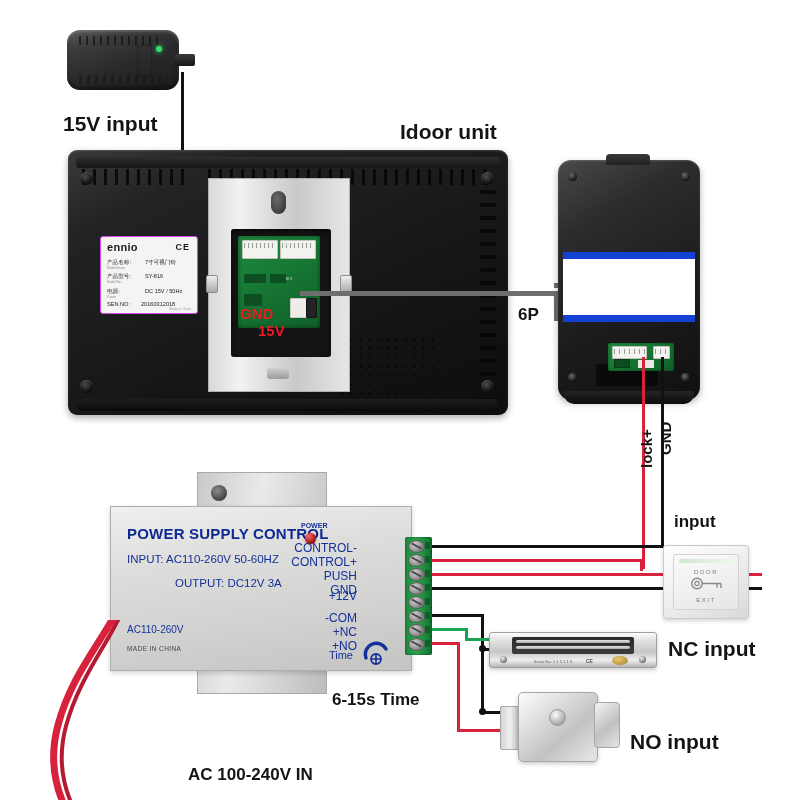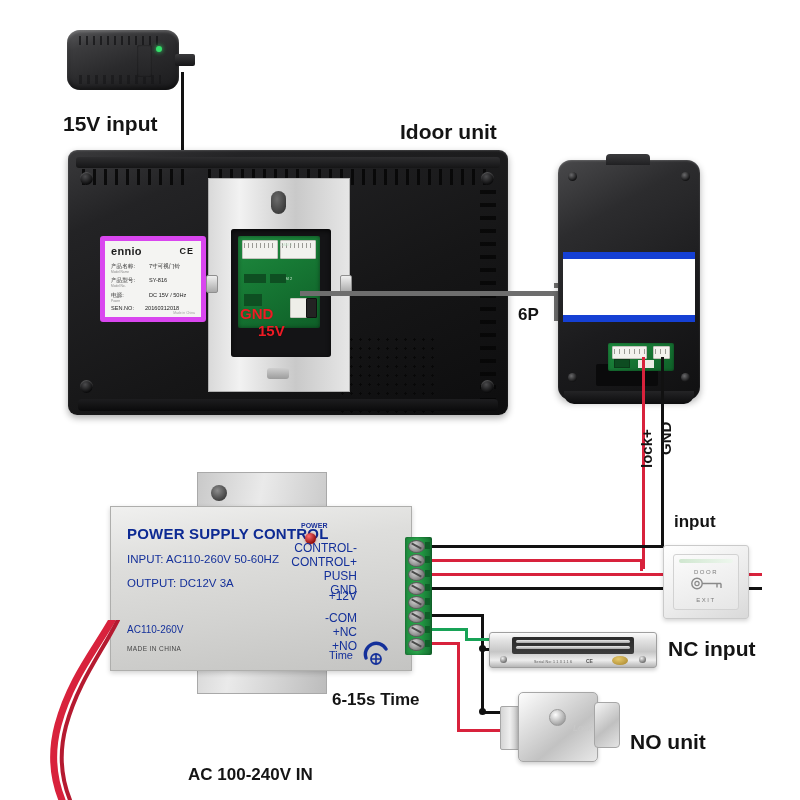--- a/index.html
+++ b/index.html
@@ -49,21 +49,21 @@
     background:radial-gradient(circle at 40% 35%,#4b4b4d,#0b0b0c 70%);
     box-shadow:inset 0 1px 1px rgba(255,255,255,.2);}
   .indoor .speaker{position:absolute;left:270px;top:185px;width:98px;height:80px;
     background-image:radial-gradient(#060606 1.1px, transparent 1.3px);
     background-size:9px 9px;opacity:.85;}
   .indoor .botbar{position:absolute;left:10px;bottom:4px;right:10px;height:12px;border-radius:4px;
     background:linear-gradient(180deg,#1d1d1f,#0a0a0b);}
 
   
   .plabel{position:absolute;left:100px;top:236px;width:96px;height:76px;border-radius:3px;
-    background:#f4f4f2;border:5px solid #d946ef;color:#1a1a1a;
+    background:#f4f4f2;border:1px solid #d946ef;color:#1a1a1a;
     font-family:"Liberation Sans",sans-serif;overflow:hidden;}
   .plabel .brand{position:absolute;left:6px;top:4px;font-size:11px;font-weight:bold;
     letter-spacing:.3px;color:#1c1c1c;}
   .plabel .ce{position:absolute;right:7px;top:5px;font-size:9px;font-weight:bold;letter-spacing:1px;}
   .plabel .row{position:absolute;left:6px;font-size:5.6px;white-space:nowrap;color:#1d1d1d;}
   .plabel .sub{position:absolute;left:6px;font-size:3.2px;color:#8b8b8b;}
   .plabel .val{position:absolute;font-size:5.6px;color:#1d1d1d;white-space:nowrap;}
   .plabel .mic{position:absolute;right:6px;bottom:2px;font-size:3.4px;color:#a2a2a2;}
 
   
@@ -313,21 +313,21 @@
   <div class="psu-plate">
     <div class="hole" style="left:13px;top:12px;"></div>
     <div class="hole" style="left:13px;bottom:40px;"></div>
     <div class="hole" style="right:13px;bottom:40px;"></div>
     <div class="kh"></div>
   </div>
 
   <div class="psu-body">
     <div class="psu-title">POWER SUPPLY CONTROL</div>
     <div class="psu-line" style="top:46px;">INPUT: AC110-260V 50-60HZ</div>
-    <div class="psu-line" style="top:70px;">OUTPUT:  DC12V   3A</div>
+    <div class="psu-line" style="top:70px;margin-left:48px;">OUTPUT:  DC12V   3A</div>
     <div class="psu-small" style="top:117px;">AC110-260V</div>
     <div class="psu-mic" style="top:138px;">MADE IN CHINA</div>
     <div class="psu-power">POWER</div>
     <div class="psu-led"></div>
 
     <div class="term-lbl" style="top:34px;">CONTROL-</div>
     <div class="term-lbl" style="top:48px;">CONTROL+</div>
     <div class="term-lbl" style="top:62px;">PUSH</div>
     <div class="term-lbl" style="top:76px;">GND</div>
     <div class="term-lbl" style="top:82px;">+12V</div>
@@ -421,15 +421,15 @@
   <div class="lbl h1" style="left:668px;top:637px;">NC input</div>
 
   <div class="nolock">
     <div class="plate"></div>
     <div class="body">
       <div class="knob"></div>
       <div class="logo">Lock</div>
     </div>
     <div class="bolt"></div>
   </div>
-  <div class="lbl h1" style="left:630px;top:730px;">NO unit</div>
+  <div class="lbl h1" style="left:630px;top:730px;">NO input</div>
 
 </div>
 
 </body></html>

